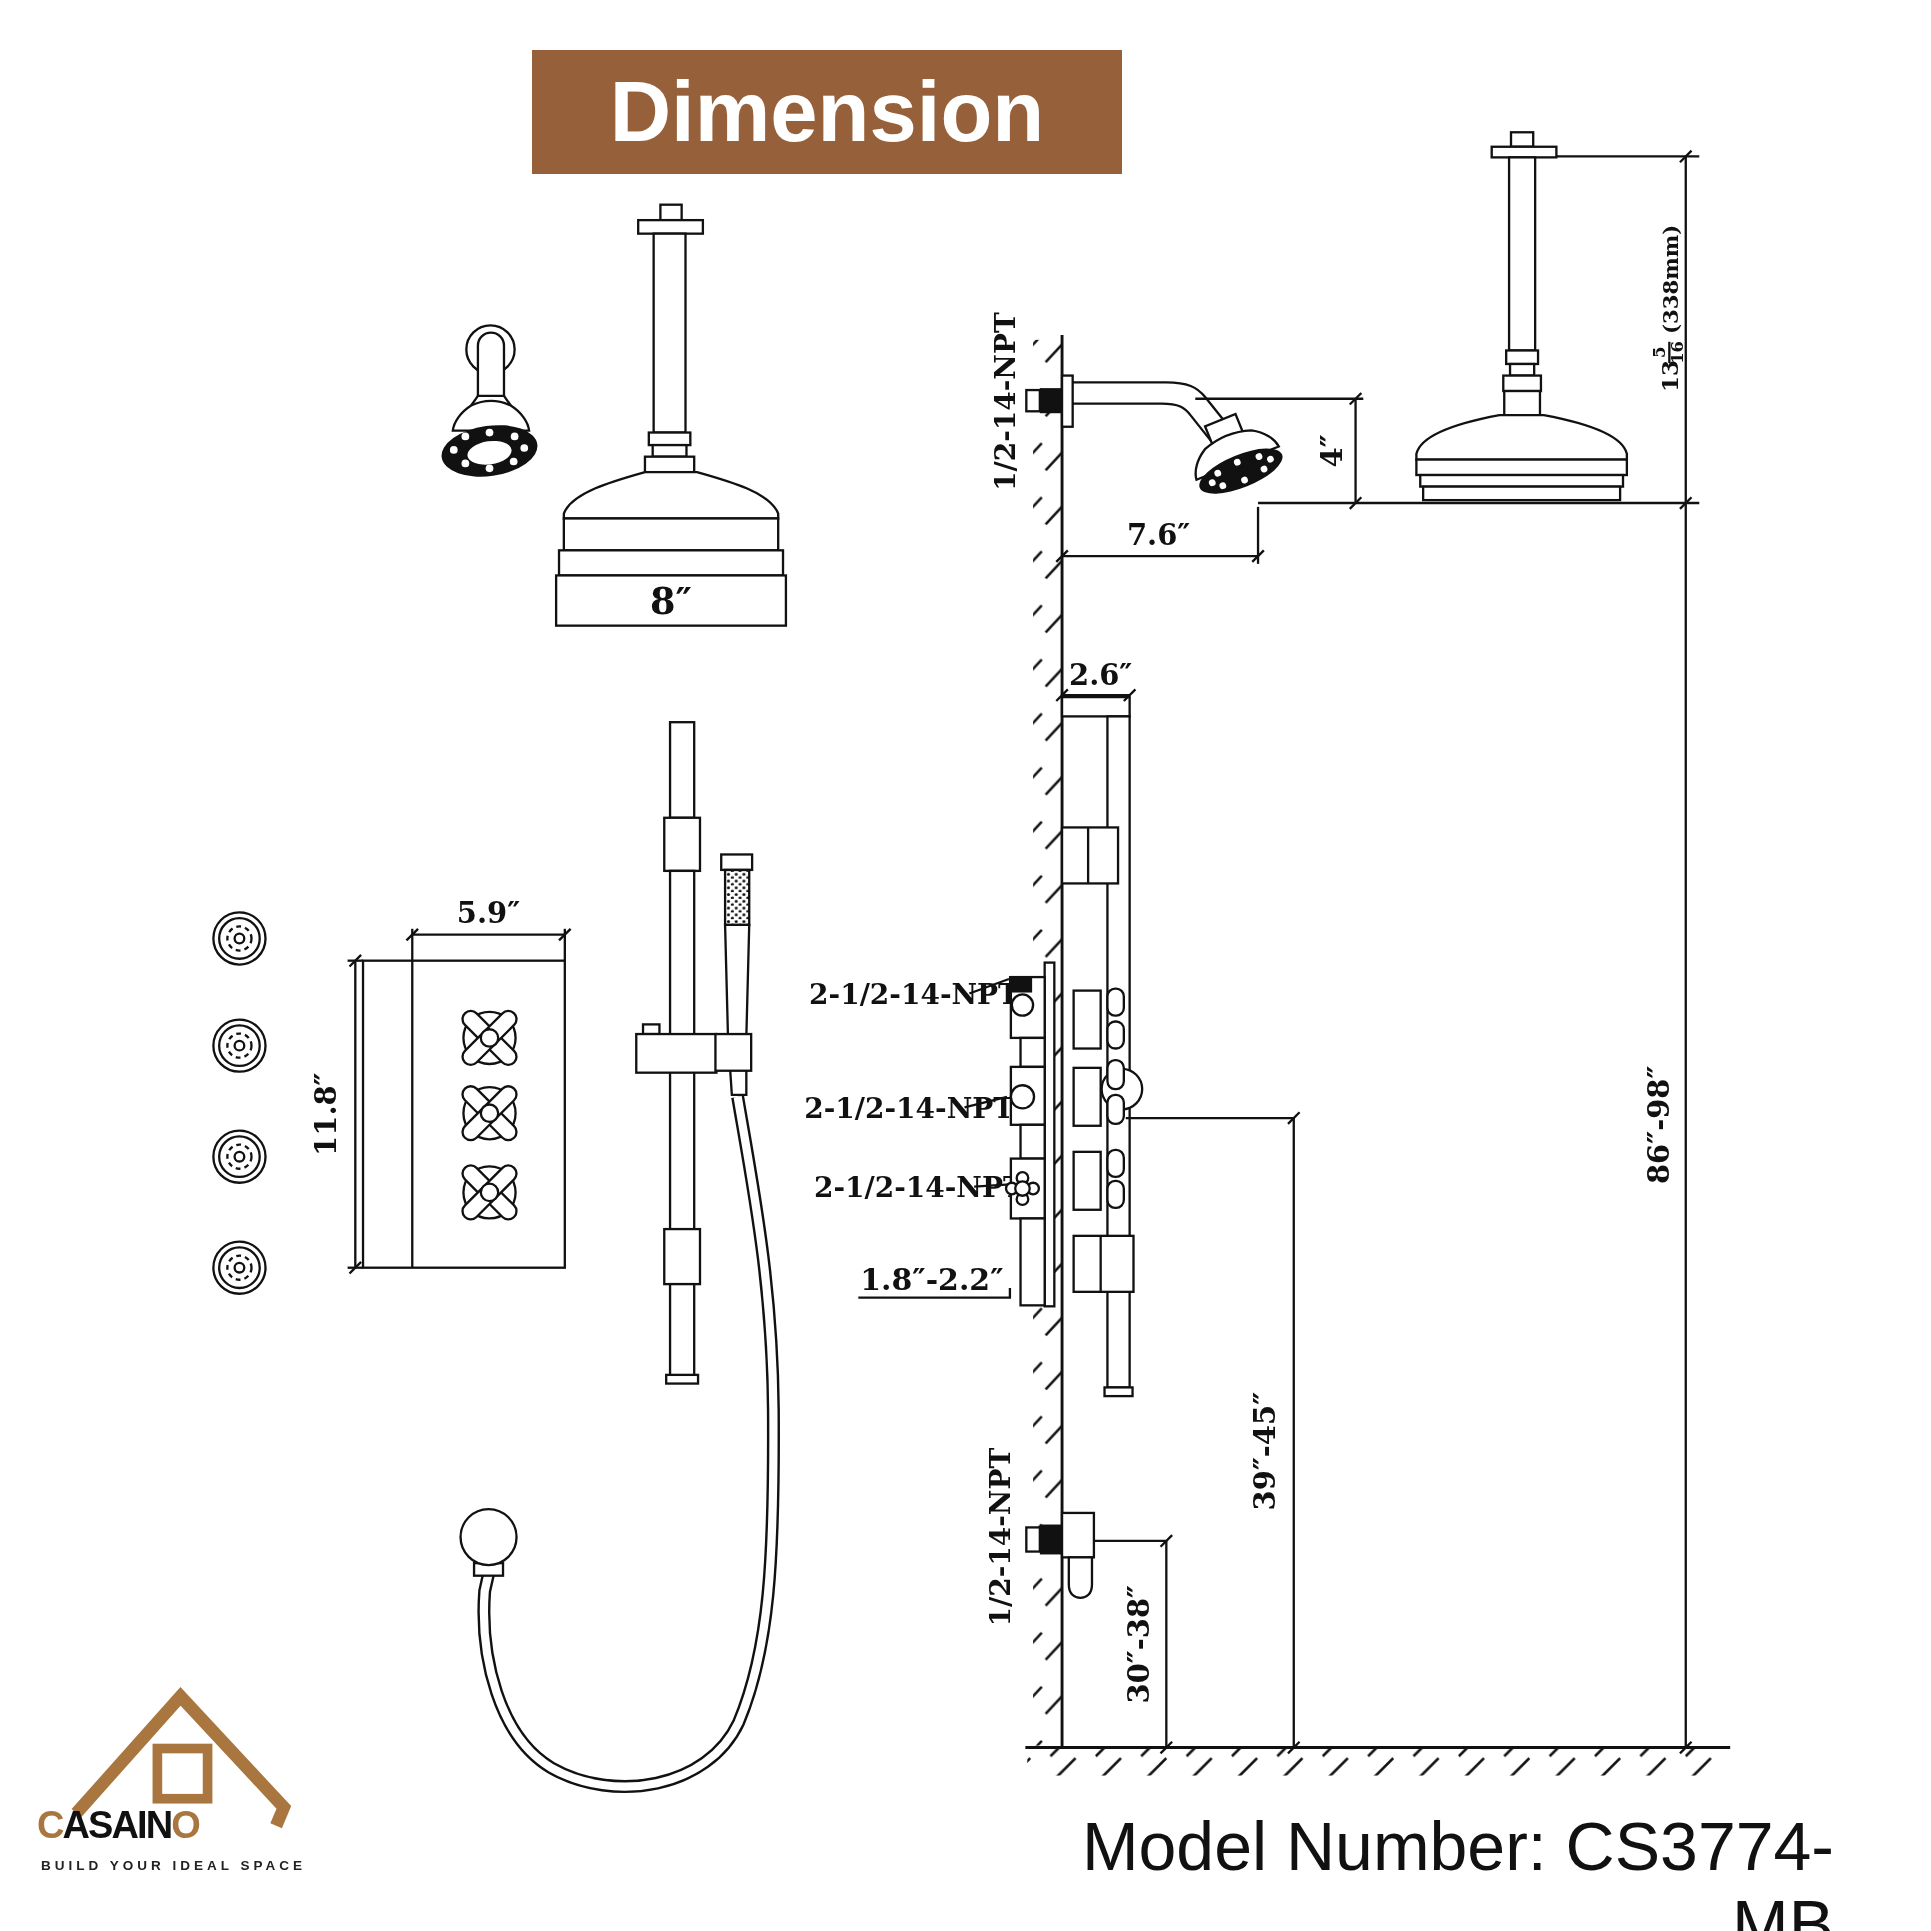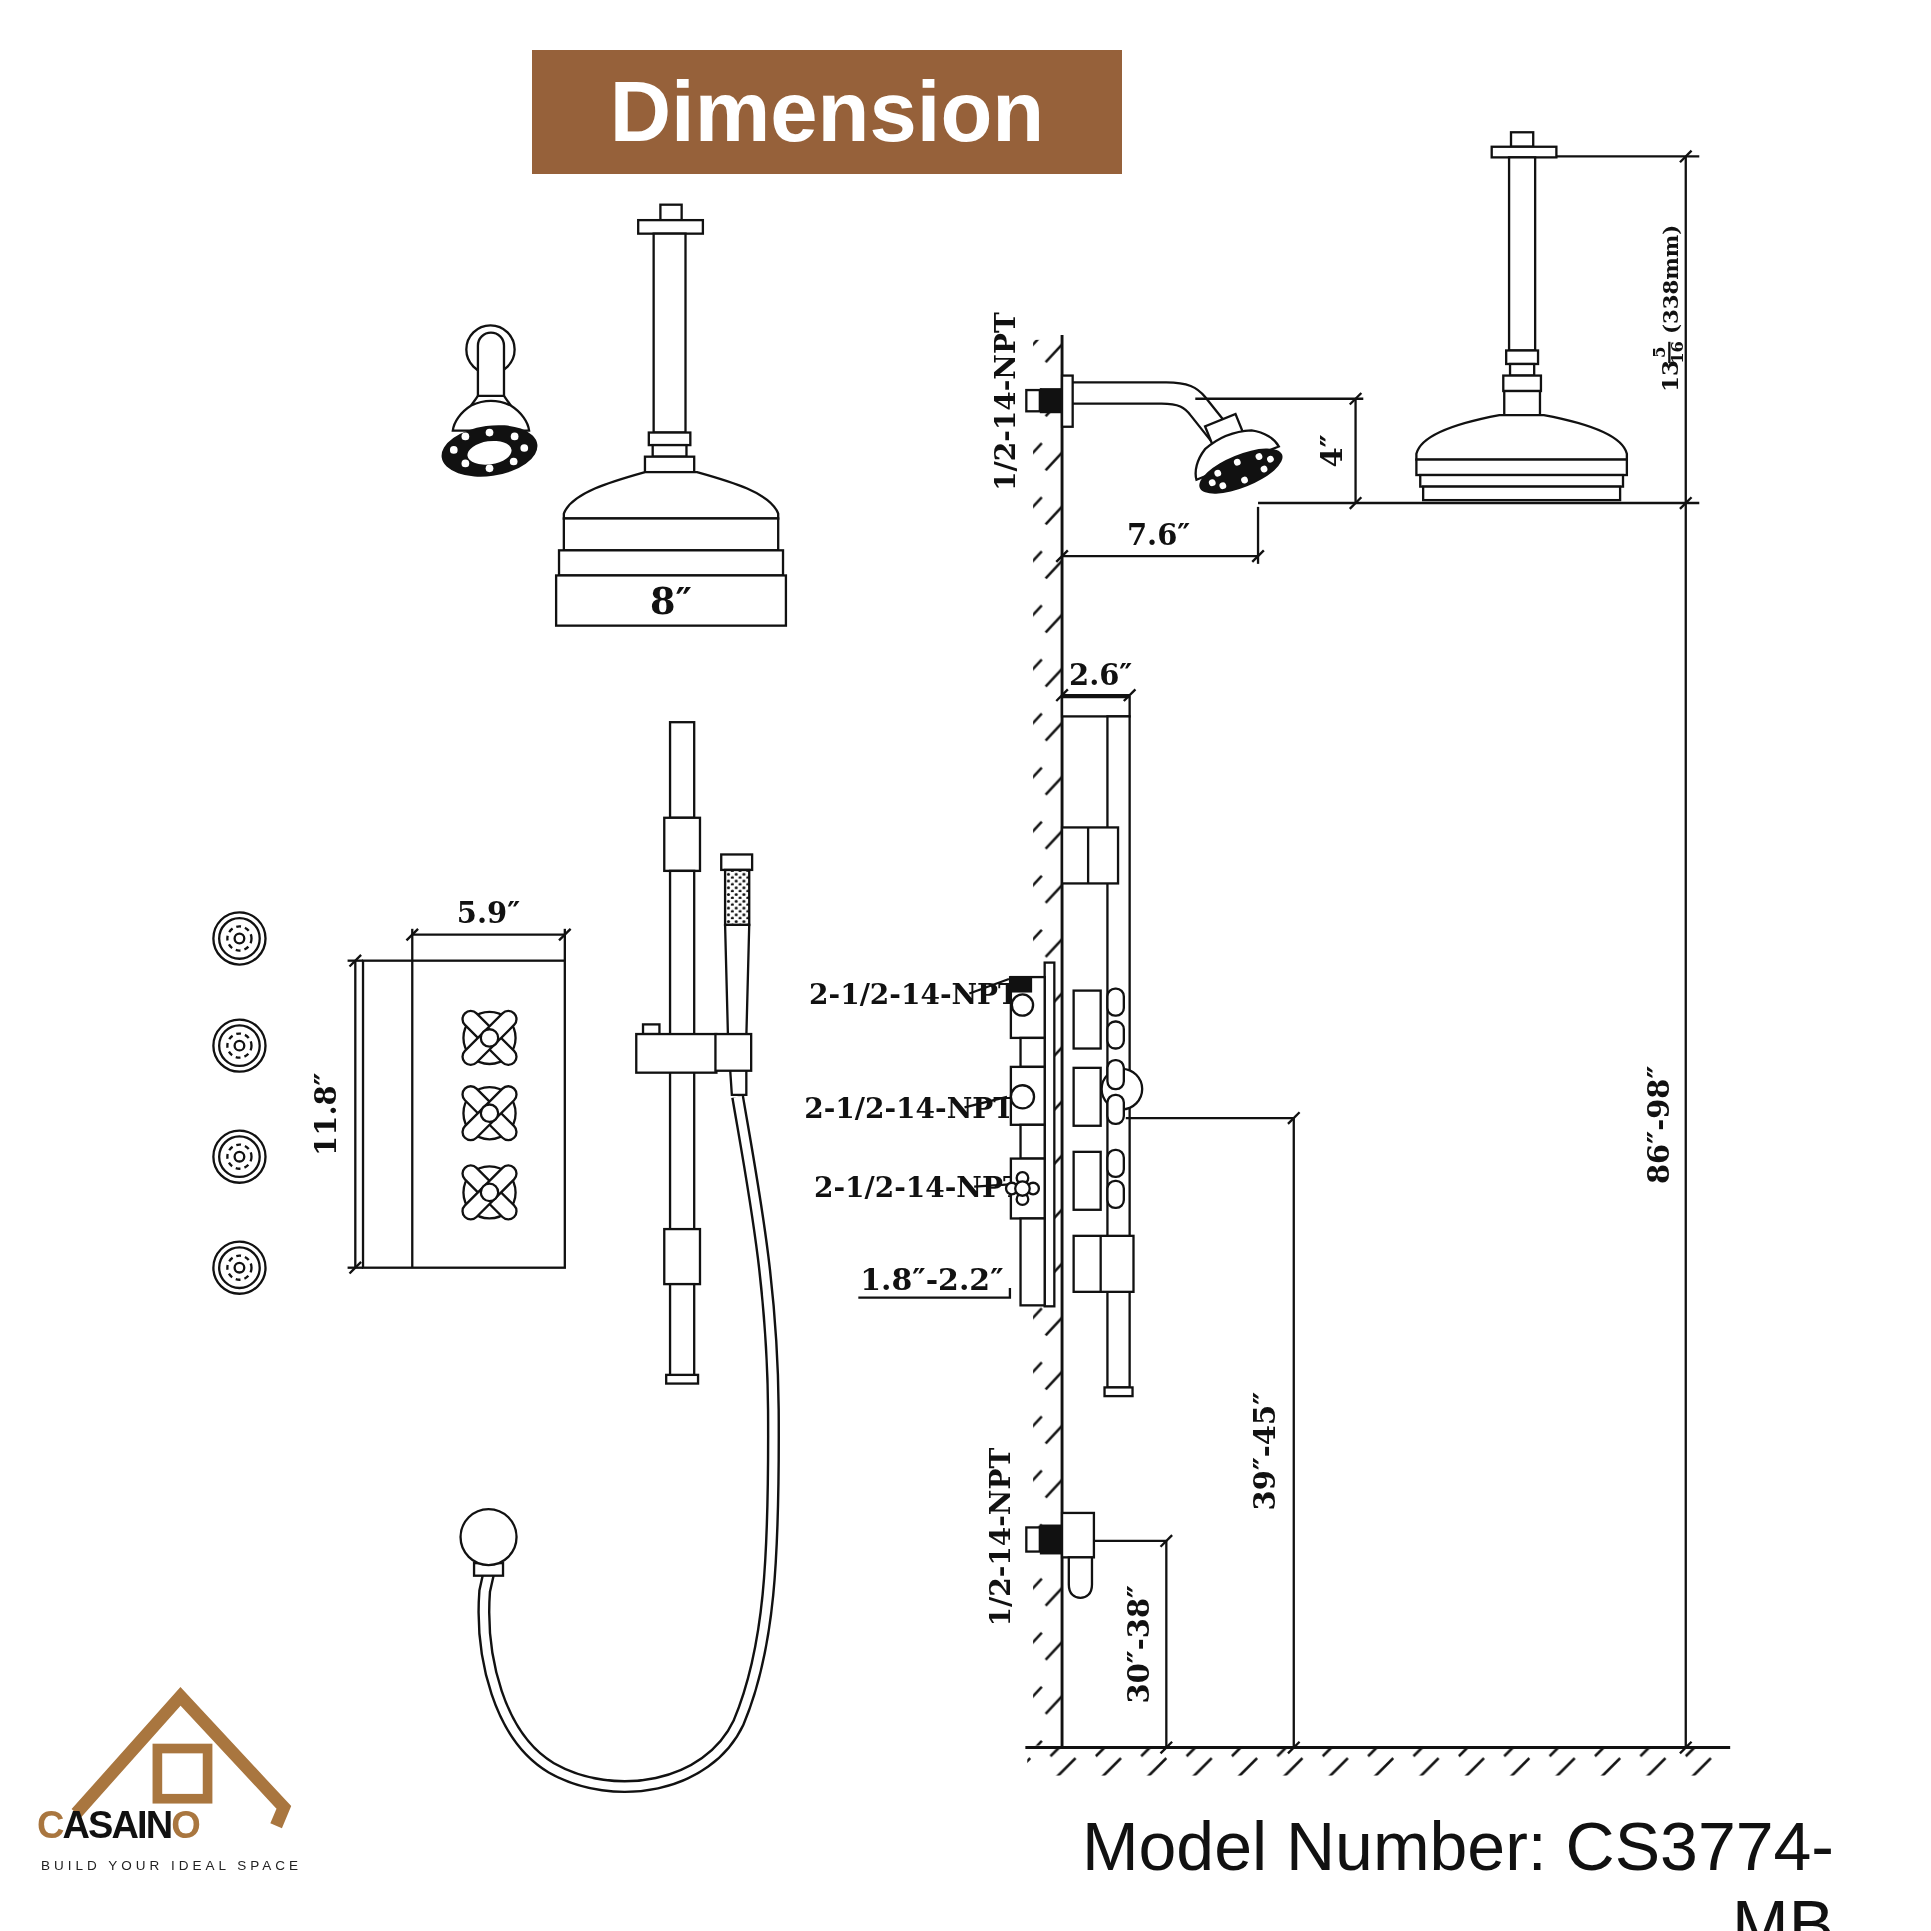--- a/index.html
+++ b/index.html
@@ -12,21 +12,21 @@
   .fb{fill:#111111;stroke:none;}
   .dim{font-family:"DejaVu Serif",serif;font-weight:bold;fill:#111111;stroke:none;}
   .banner{position:absolute;left:532px;top:50px;width:590px;height:124px;background:#96613A;
           display:flex;align-items:center;justify-content:center;}
   .banner-title{color:#ffffff;font-size:85px;font-weight:bold;letter-spacing:0px;}
   .model{position:absolute;left:1062px;top:1807px;width:772px;text-align:right;
          font-size:68px;color:#111111;}
   .logo-word{position:absolute;left:37px;top:1804px;font-size:38px;font-weight:bold;letter-spacing:-1.9px;}
   .logo-word .br{color:#A9763F;}
   .logo-word .bk{color:#111111;}
-  .tagline{position:absolute;left:41px;top:1858px;font-size:13.5px;font-weight:normal;
+  .tagline{position:absolute;left:41px;top:1858px;font-size:13.5px;font-weight:bold;
            letter-spacing:4px;color:#222222;}
 </style>
 </head>
 <body>
 
 <div class="stage">
 
 <svg width="1931" height="1931" viewBox="0 0 2000 2000">
   <defs>
     <pattern id="dotpat" width="8" height="7" patternUnits="userSpaceOnUse">

